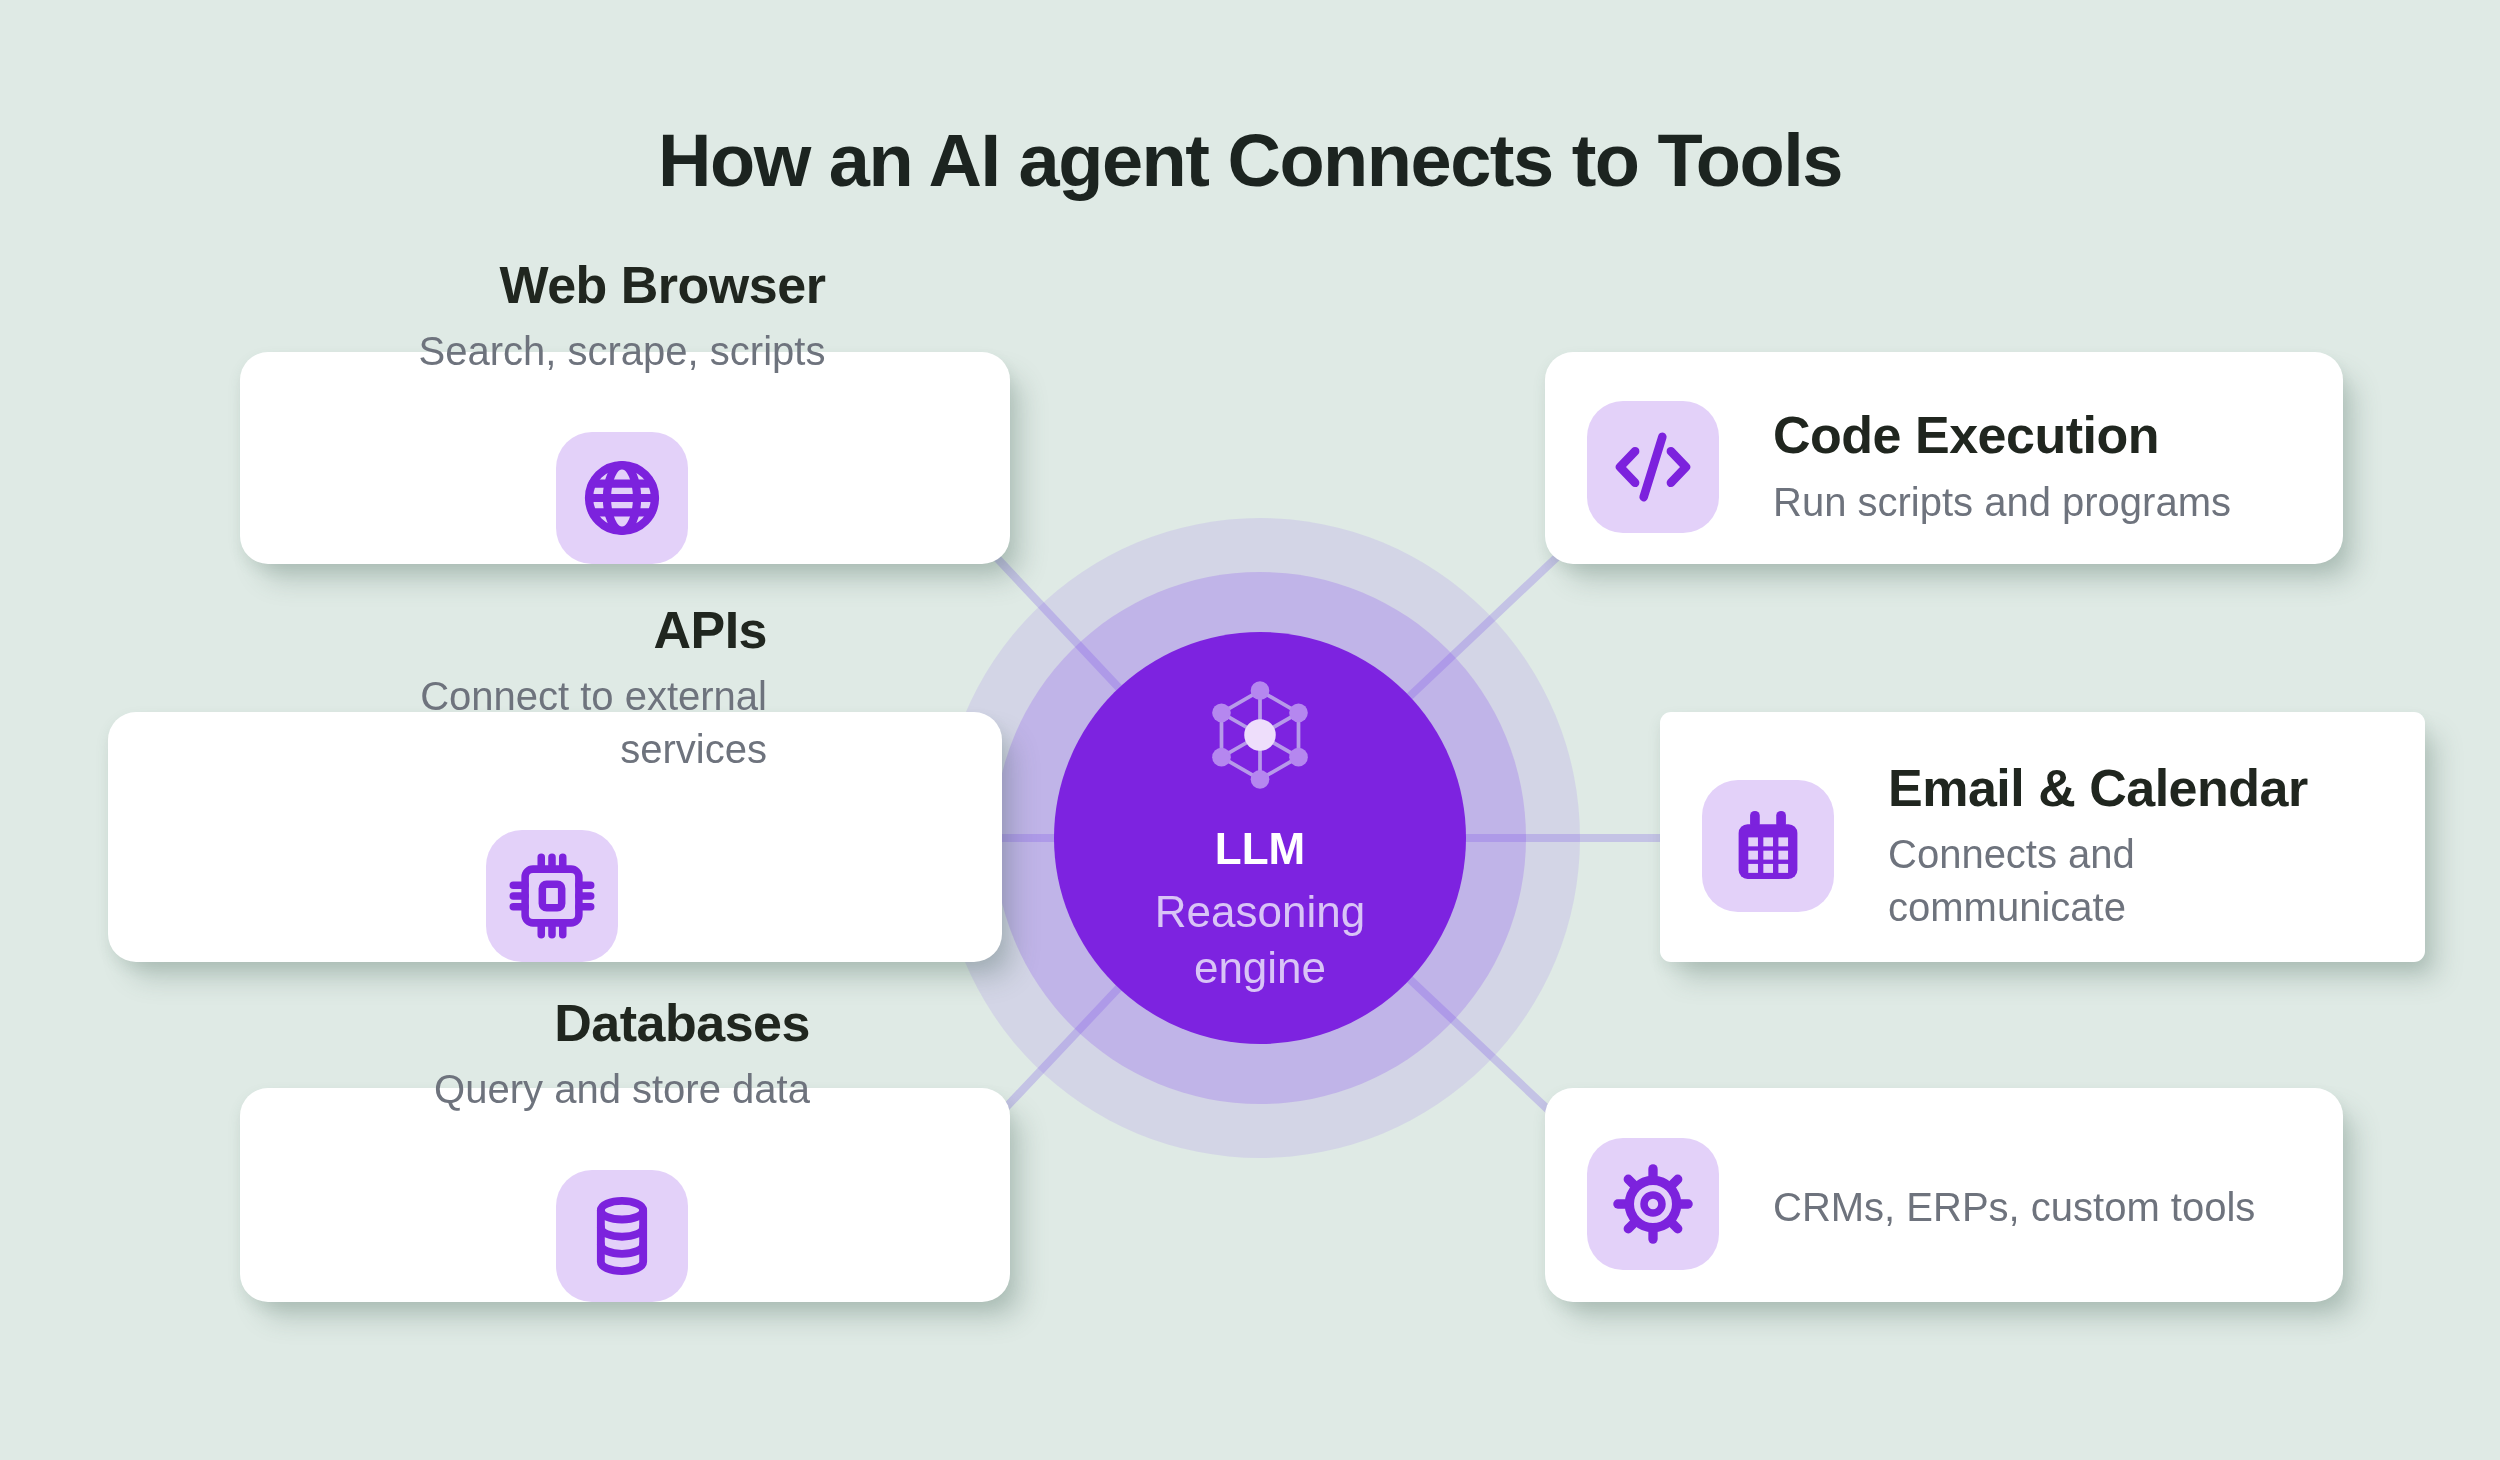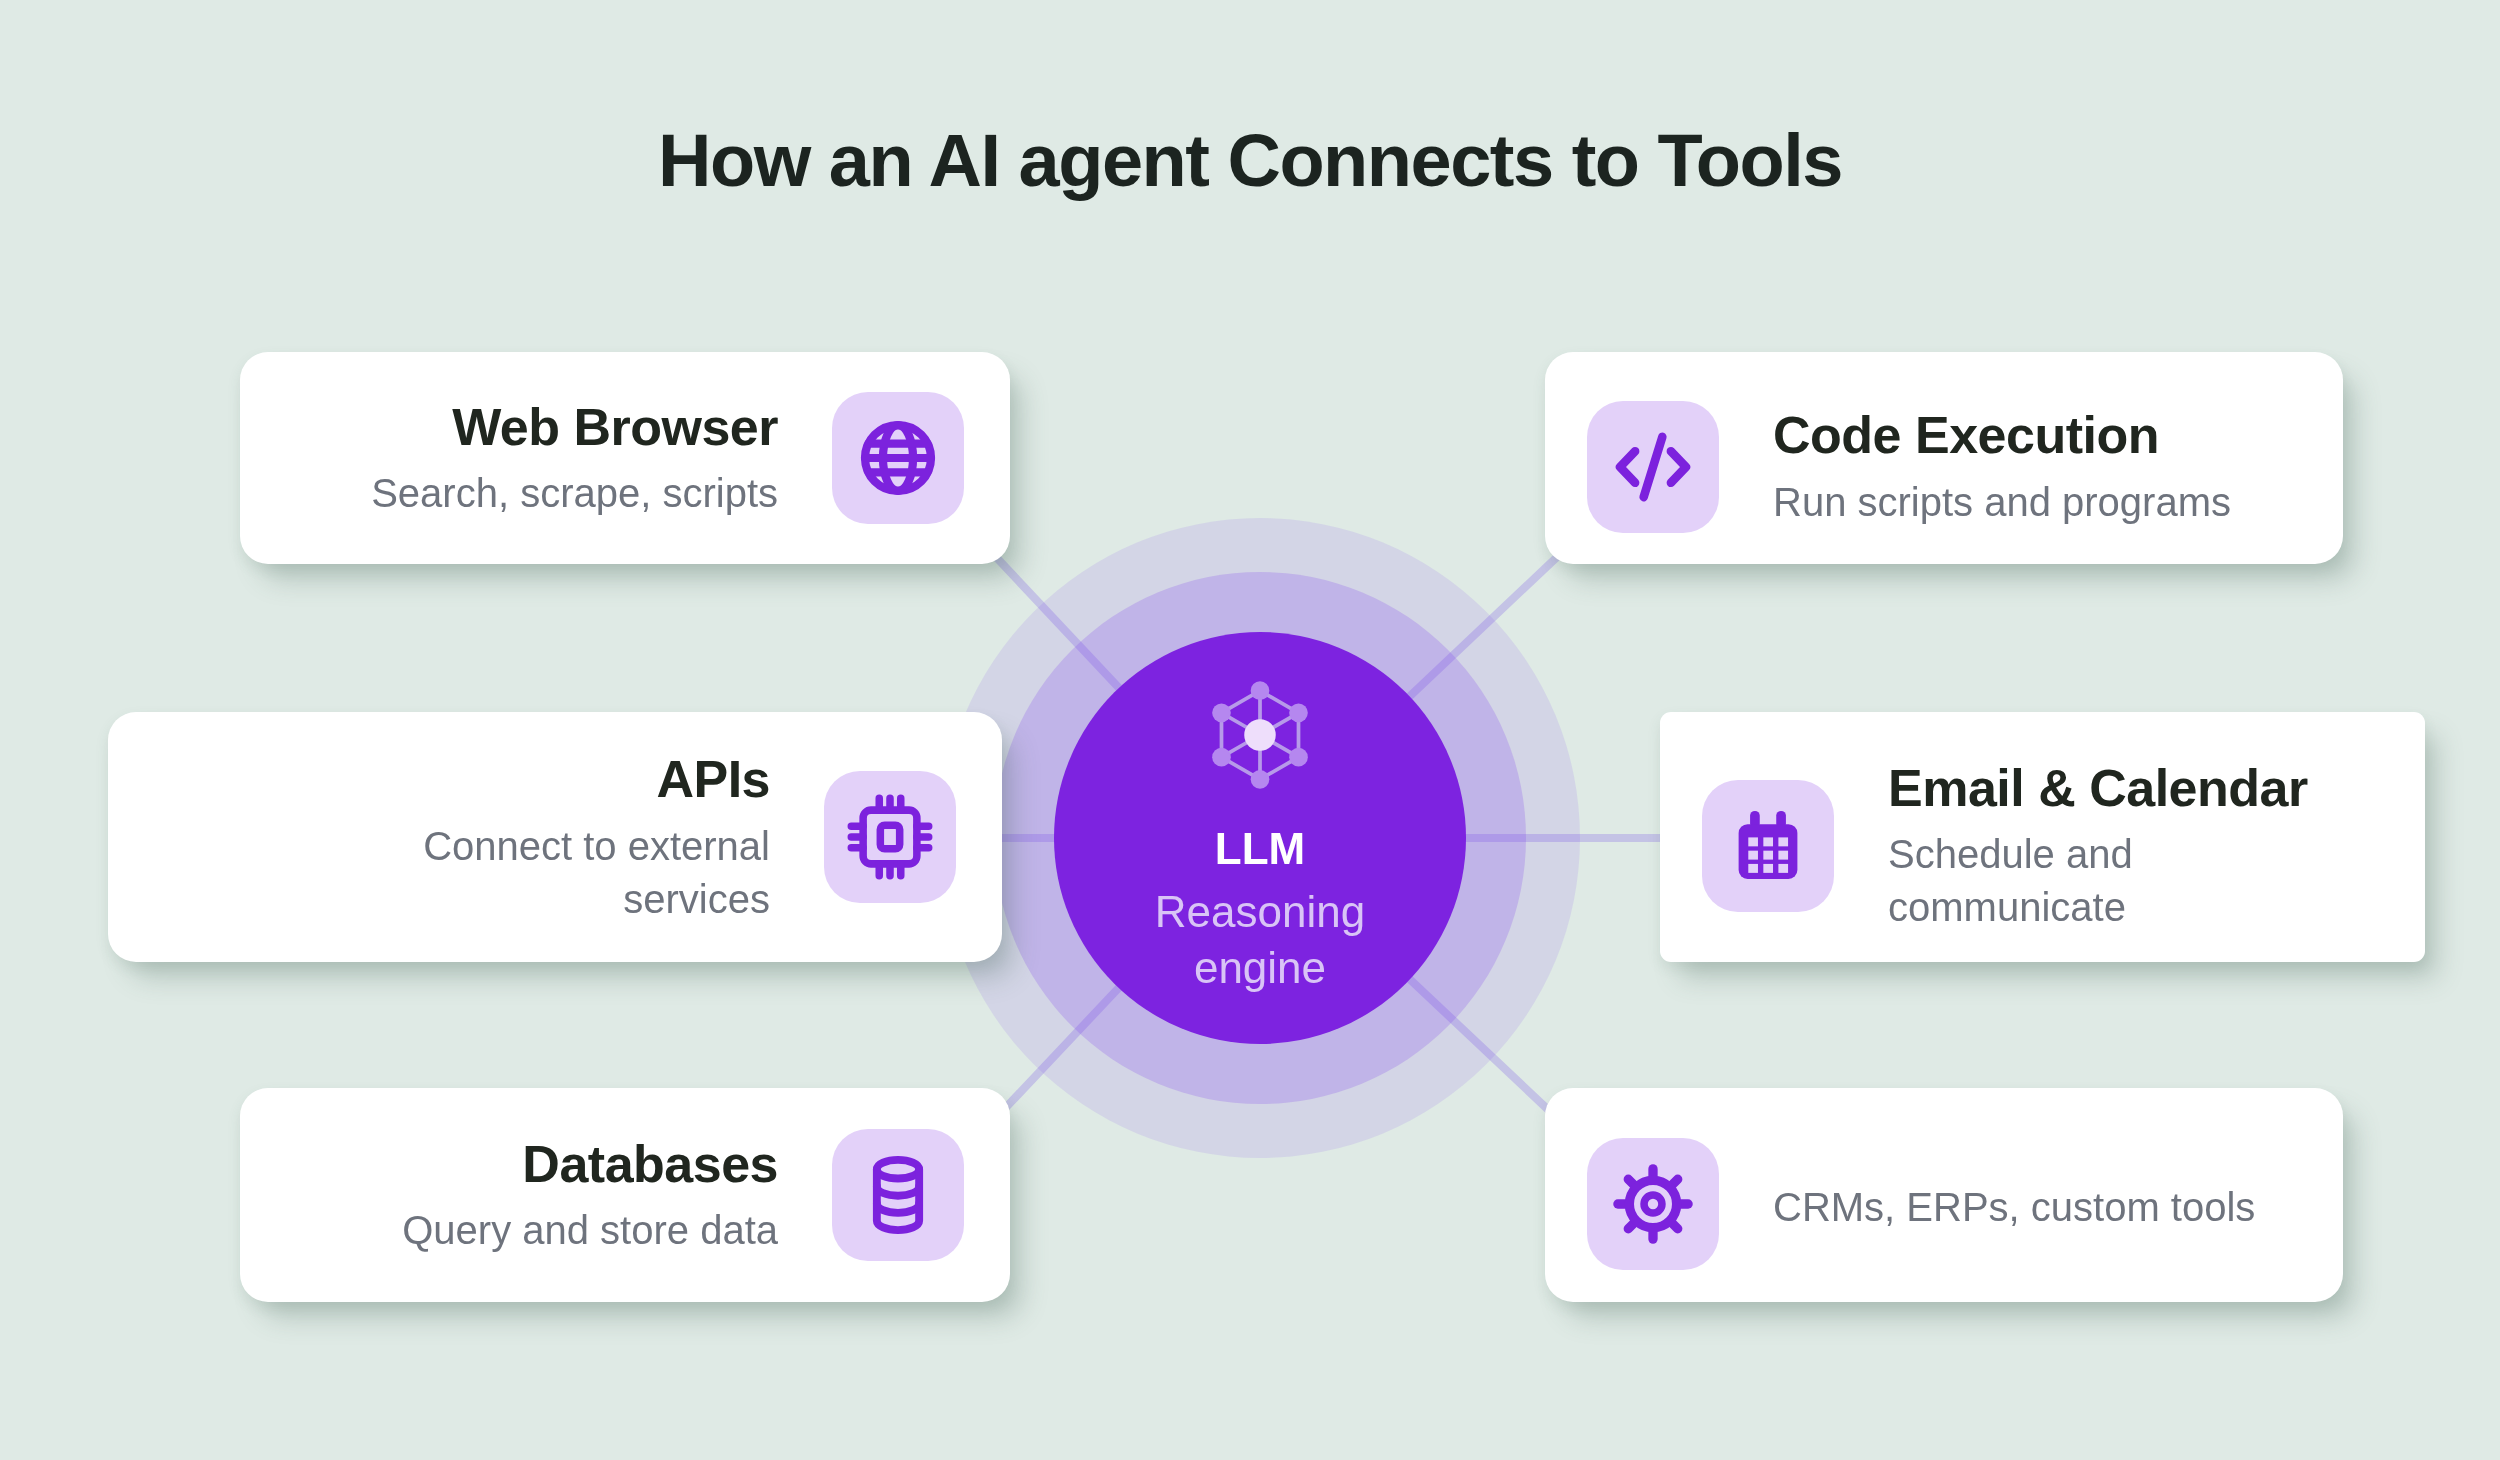--- a/index.html
+++ b/index.html
@@ -25,21 +25,21 @@
   .core{position:absolute;left:1054px;top:632px;width:412px;height:412px;border-radius:50%;
     background:var(--accent);z-index:5;display:flex;flex-direction:column;align-items:center;
     justify-content:center;gap:0;}
   .core .net-icon{margin-bottom:34px;}
   .core-title{font-size:44px;font-weight:700;color:var(--llmtext);line-height:1.1;}
   .core-sub{font-size:44px;color:var(--llmsub);line-height:1.28;text-align:center;max-width:280px;margin-top:10px;}
 
   .card{position:absolute;background:var(--card);border-radius:28px;z-index:4;
     box-shadow:16px 20px 26px -4px rgba(62,96,82,0.25),0 6px 14px rgba(62,96,82,0.10);
     display:flex;align-items:center;}
-  .card.left{justify-content:flex-end;padding:0 46px 0 40px;gap:54px;}
+  .card.left{justify-content:flex-end;padding:0 46px 0 40px;gap:54px;flex-direction:column;}
   .card.right{justify-content:flex-start;padding:17px 40px 0 42px;gap:54px;}
   .card-text{display:flex;flex-direction:column;}
   .card.left .card-text{align-items:flex-end;text-align:right;}
   .card.right .card-text{align-items:flex-start;text-align:left;}
   .card-title{font-size:52px;font-weight:700;color:var(--cardtitle);line-height:1.22;letter-spacing:-0.5px;}
   .card-sub{font-size:40px;color:var(--subtitle);line-height:1.32;margin-top:8px;}
   .sub-narrow-apis{max-width:430px;}
   .sub-narrow-email{max-width:330px;}
 
   .icon-box{width:132px;height:132px;border-radius:36px;background:var(--iconbg);
@@ -156,21 +156,21 @@
             <rect x="10.7" y="13.3" width="2.7" height="2.5"></rect>
             <rect x="14.9" y="13.3" width="2.7" height="2.5"></rect>
           <rect x="6.5" y="17" width="2.7" height="2.5"></rect>
             <rect x="10.7" y="17" width="2.7" height="2.5"></rect>
             <rect x="14.9" y="17" width="2.7" height="2.5"></rect>
         </g>
       </svg>
     </div>
     <div class="card-text">
       <div class="card-title">Email &amp; Calendar</div>
-      <div class="card-sub sub-narrow-email">Schedule and communicate</div>
+      <div class="card-sub sub-narrow-email">Connects and communicate</div>
     </div>
   </div>
 
   <div class="card right" style="left:1545px;top:1088px;width:798px;height:214px;">
     <div class="icon-box">
       <svg width="86" height="86" viewBox="0 0 24 24" fill="none" stroke="var(--iconpurple)" stroke-linecap="round">
         <g stroke-width="2.6">
           <path d="M18.8 12 H21.8"></path>
             <path d="M2.2 12 H5.2"></path>
           <path d="M12 2.2 V5.2"></path>

